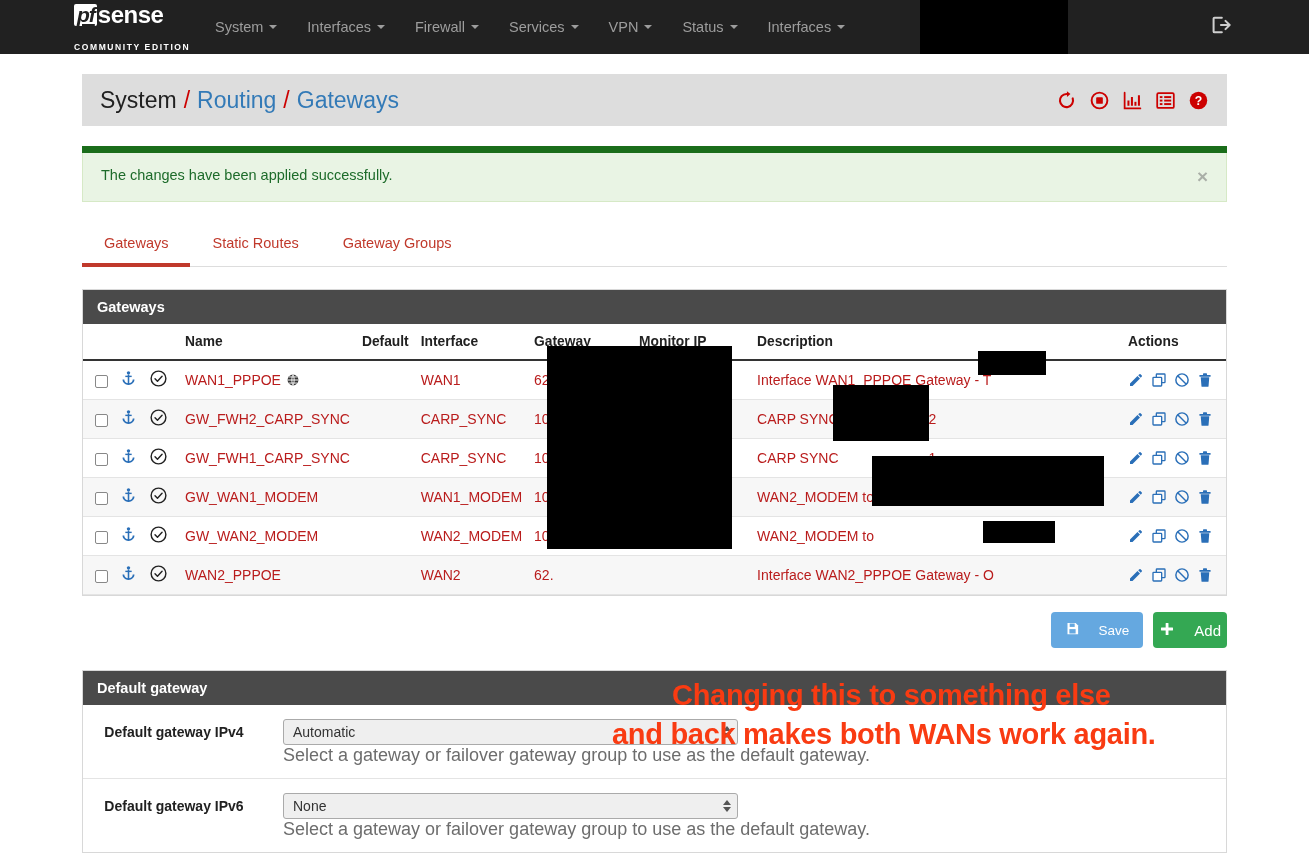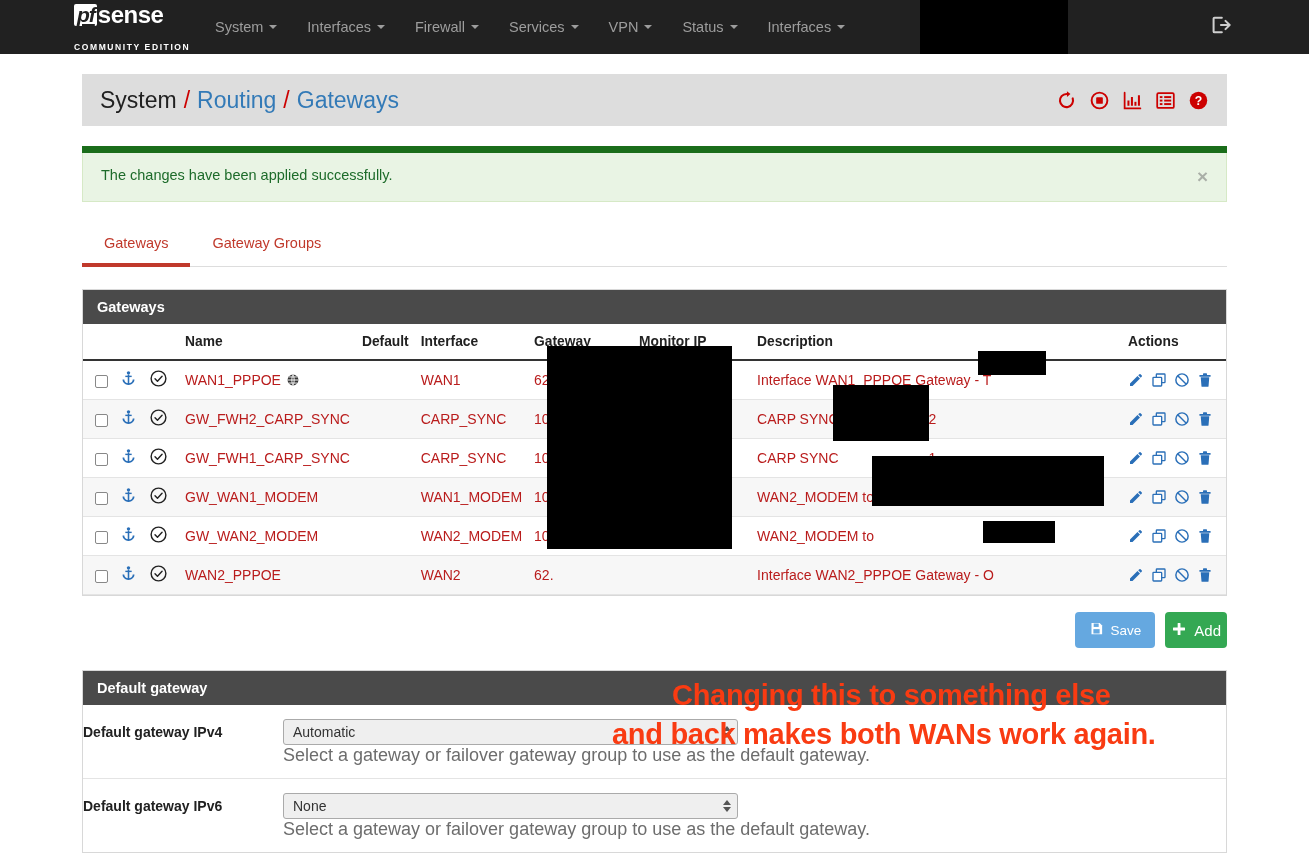--- a/index.html
+++ b/index.html
@@ -126,33 +126,33 @@
   .cbx {
     width: 13px; height: 13px; border: 1px solid #888;
     background: #fff; display: inline-block; vertical-align: middle;
     cursor: pointer; border-radius: 2px;
   }
   .act-icons { display: flex; gap: 7px; align-items: center; }
   .act-icons svg { cursor: pointer; display: block; }
 
   .btnrow { display: flex; justify-content: flex-end; gap: 10px; margin-top: 16px; }
   .btn {
-    display: inline-flex; align-items: center; gap: 7px;
+    display: inline-flex; align-items: center; gap: 19px;
     border: none; border-radius: 4px; cursor: pointer;
     font-size: 13.5px; color: #fff; padding: 9px 14px;
     font-family: "Liberation Sans", sans-serif;
   }
   .btn-save-muted { background: #65a8e0; }
   .btn-add { background: #34a853; font-size: 15px; padding: 8px 6px; }
 
   
   .form-row { display: flex; padding: 14px 0 0 0; }
   .form-row.sep { border-top: 1px solid #e4e4e4; }
   .form-label {
-    width: 200px; text-align: left; font-weight: bold;
+    width: 200px; text-align: center; font-weight: bold;
     font-size: 14px; padding: 5px 18px 0 0; color: #212121;
   }
   .form-ctl { flex: 1; padding-right: 14px; padding-bottom: 12px; }
   .sel {
     width: 455px; height: 26px; background: #efefef;
     border: 1px solid #aaa; border-radius: 3px;
     display: flex; align-items: center; justify-content: space-between;
     padding: 0 6px 0 9px; font-size: 14px; color: #333; cursor: pointer;
   }
   .spin { display: flex; flex-direction: column; gap: 2px; }
@@ -275,20 +275,21 @@
   <div class="alert-wrap">
     <div class="alert-bar"></div>
     <div class="alert">
       <span>The changes have been applied successfully.</span>
       <span class="alert-close">×</span>
     </div>
   </div>
 
   <div class="tabs">
     <div class="tab active">Gateways</div>
+    <div class="tab">Static Routes</div>
     <div class="tab">Gateway Groups</div>
   </div>
 
   <div class="panel">
     <div class="panel-head">Gateways</div>
     <table class="gw">
       <thead>
         <tr>
           <th class="c-check"></th>
           <th class="c-anchor"></th>

